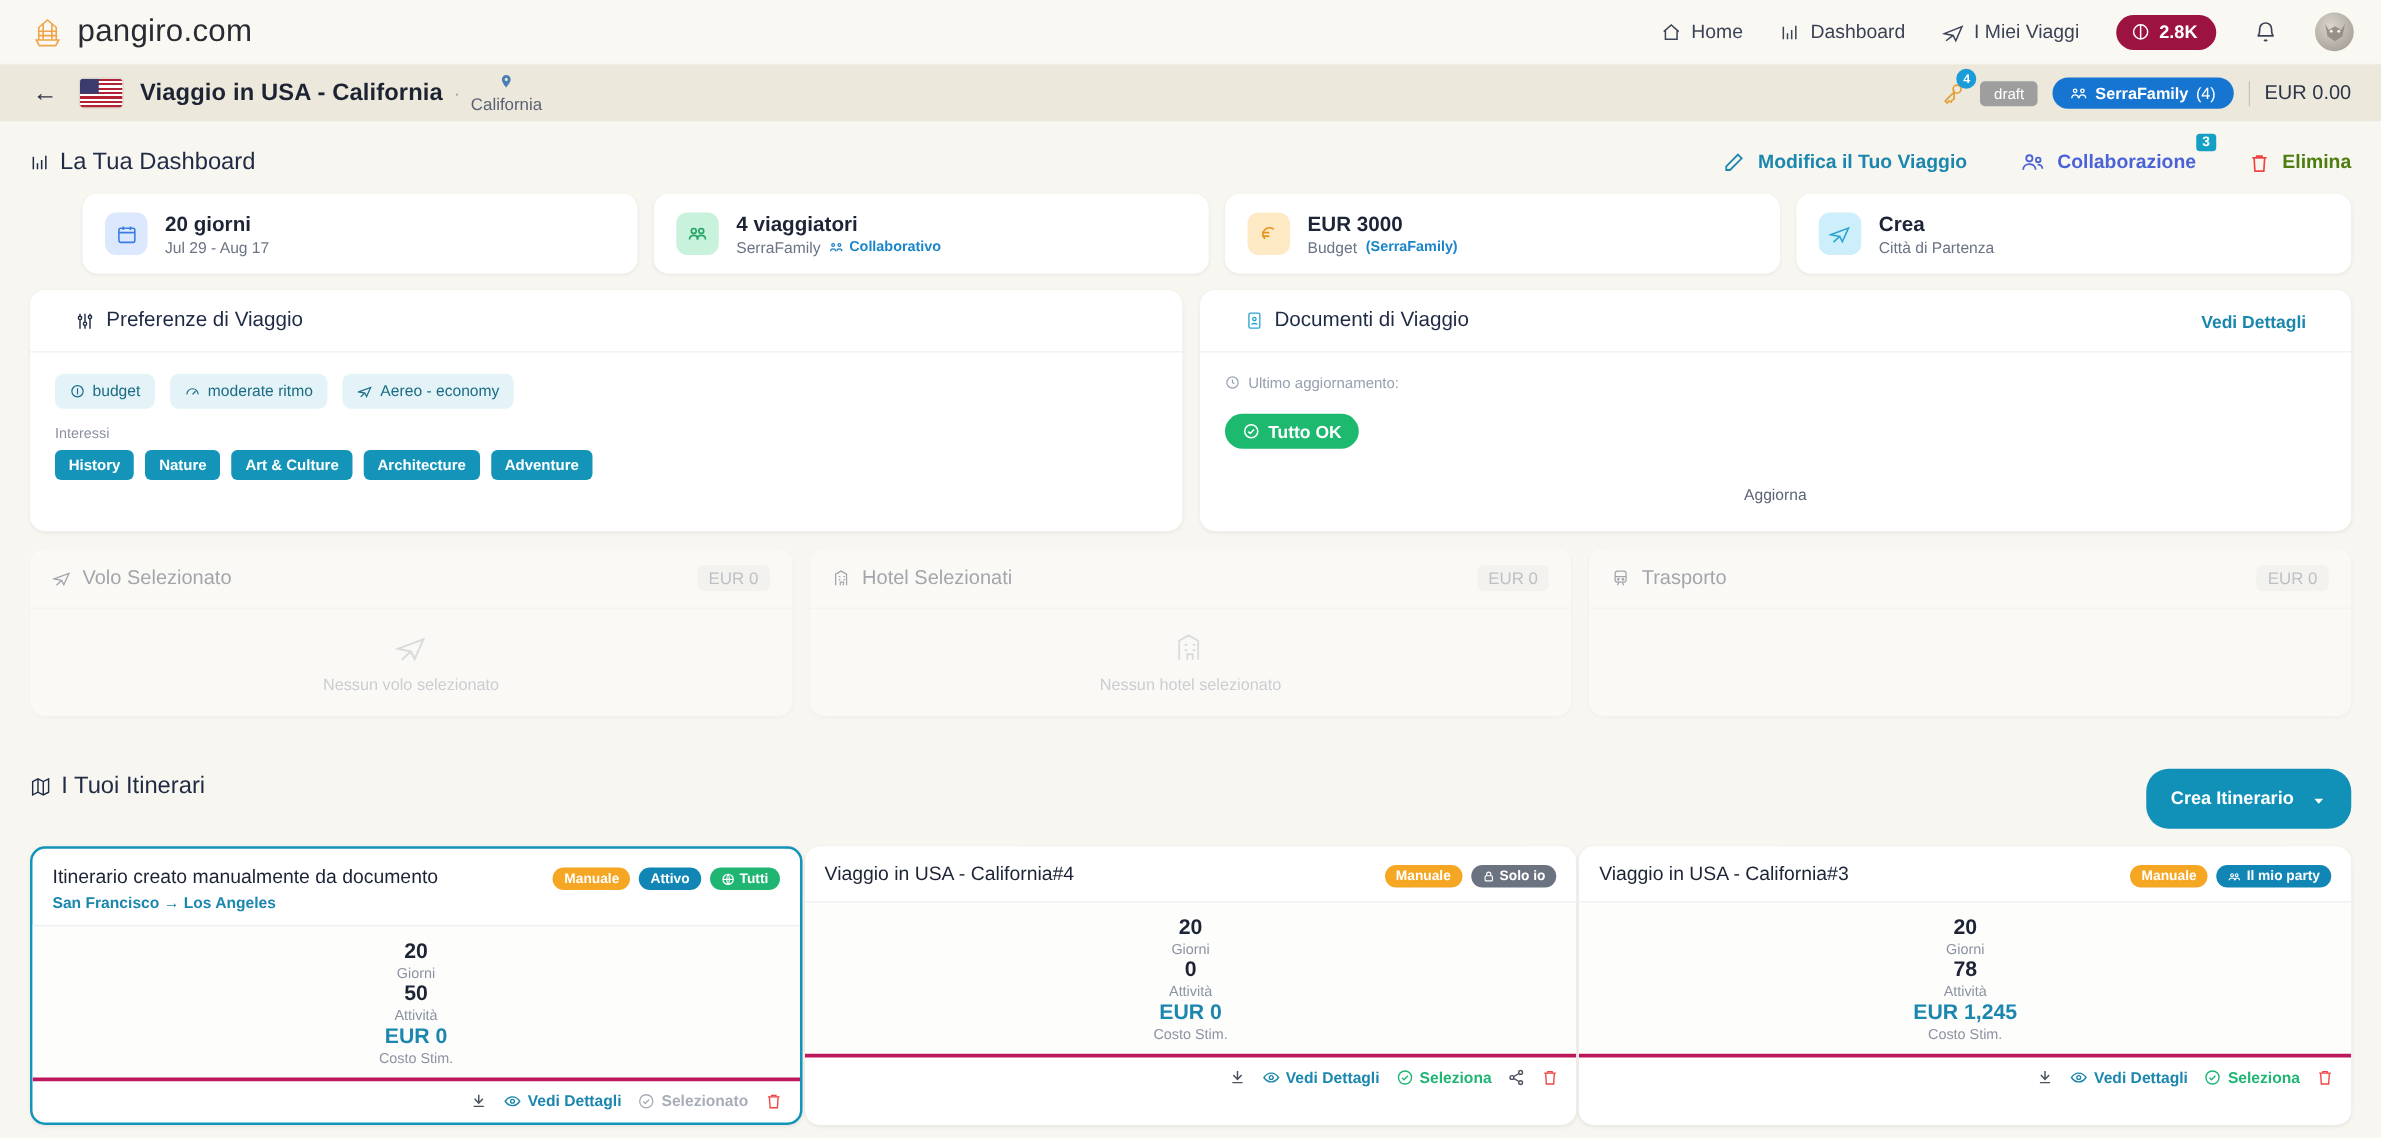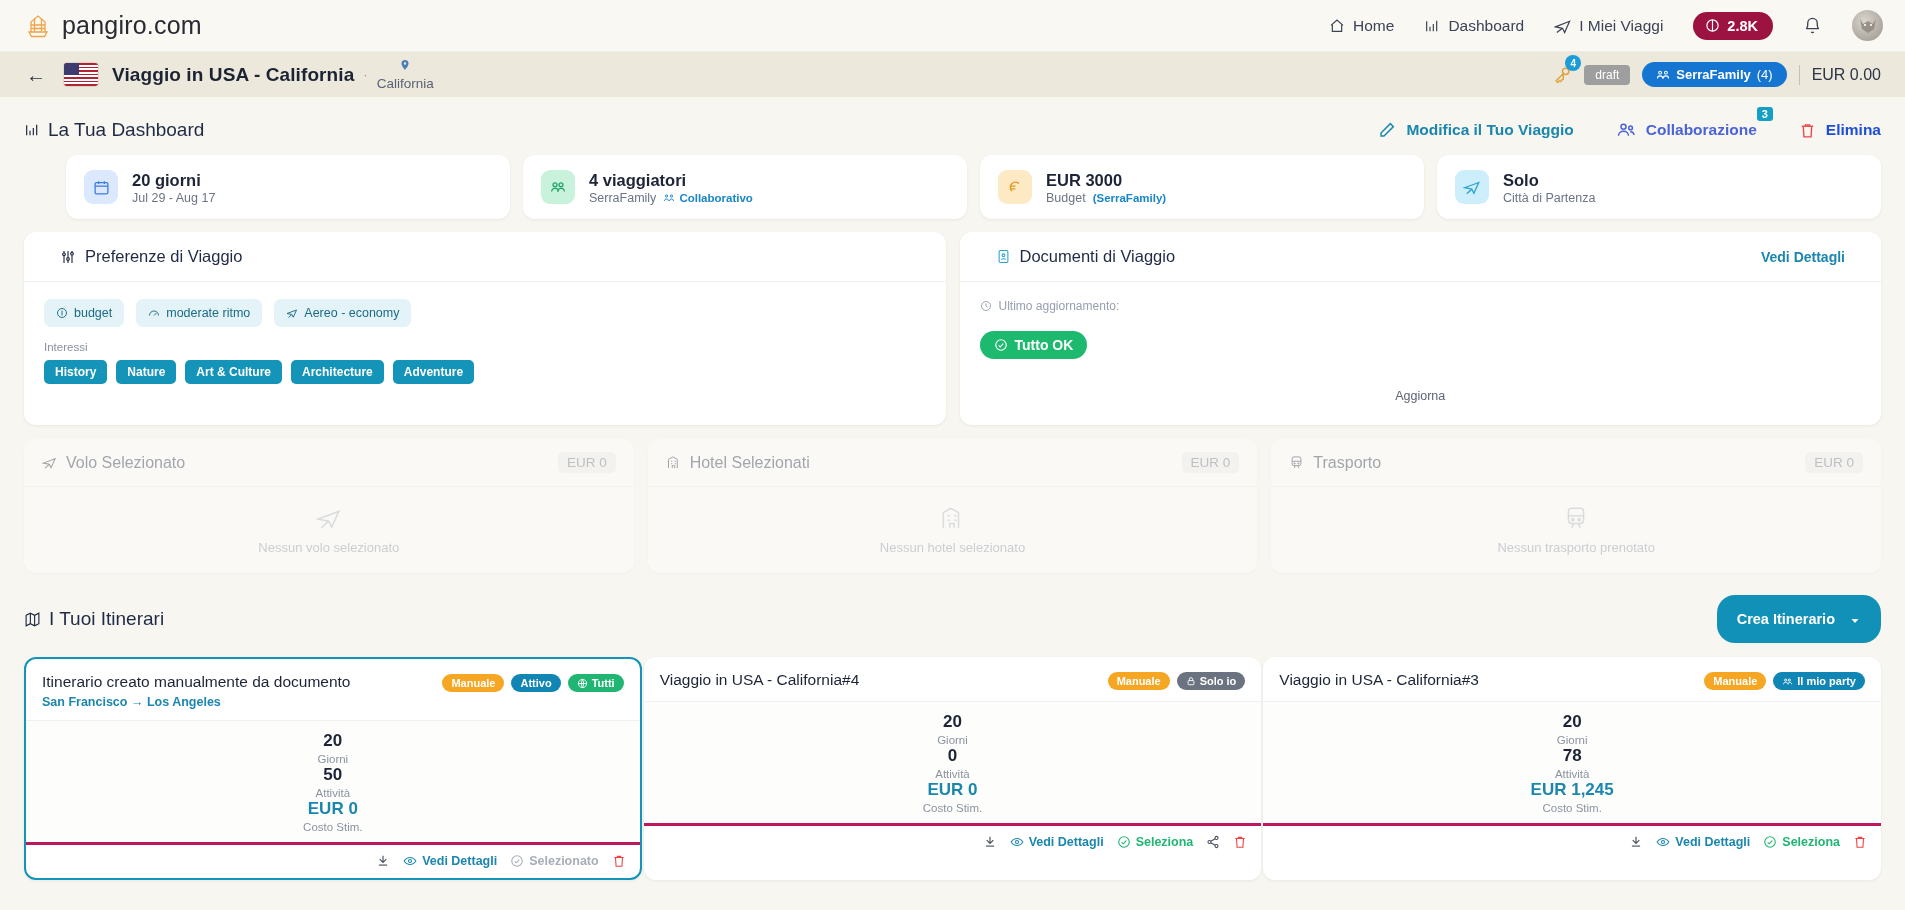--- a/index.html
+++ b/index.html
@@ -76,21 +76,21 @@
   .eur-total { font-size: 16px; color: #2c3447; }
 
   
   .main { padding: 0 24px; }
   .sec-head { display: flex; align-items: center; padding: 22px 0 14px; }
   .sec-title { display: flex; align-items: center; gap: 8px; font-size: 19px; color: #1f2a44; }
   .sec-actions { margin-left: auto; display: flex; align-items: center; gap: 42px; }
   .act { display: flex; align-items: center; gap: 10px; font-size: 15.5px; font-weight: bold; cursor: pointer; position: relative; }
   .act-edit { color: #1b86ae; }
   .act-collab { color: #4b63d8; }
-  .act-del { color: #1d4ed8; text-align: right; }
+  .act-del { color: #4d7c0f; text-align: right; }
   .collab-badge {
     position: absolute; top: -13px; right: -16px;
     background: #14a0c4; color: #fff; font-size: 11px; font-weight: bold;
     border-radius: 3px; padding: 1px 5px;
   }
 
   
   .stats { display: grid; grid-template-columns: repeat(4,1fr); gap: 13px; margin-left: 42px; }
   .stat {
     background: #fff; border-radius: 12px; padding: 14px 18px;
@@ -422,21 +422,21 @@
     </div>
 
     <div class="stat">
       <span class="stat-ico ico-cyan">
         <svg width="18" height="18" viewBox="0 0 24 24" fill="none" stroke="#2aa3cf" stroke-width="1.7">
           <path d="M2 13l19-7-6.5 14.5-2.8-5.6z"></path>
             <path d="M11.7 14.9L5 21"></path>
         </svg>
       </span>
       <div>
-        <div class="stat-big">Solo</div>
+        <div class="stat-big">Crea</div>
         <div class="stat-sub">
           <span>Città di Partenza</span>
         </div>
       </div>
     </div>
   </div>
 
   <div class="two-col">
     <div class="card">
       <div class="card-head">
@@ -589,47 +589,35 @@
                 <path d="M5 10h14"></path>
               <circle cx="9" cy="13.5" r="1"></circle>
                 <circle cx="15" cy="13.5" r="1"></circle>
                 <path d="M8 21l2-4M16 21l-2-4"></path>
             </svg>
           </span>
           <span>Trasporto</span>
         </h3>
         <span class="mcard-cost">EUR 0</span>
       </div>
-      <div class="mcard-body">
-        <span class="mcard-ico">
-          <svg width="26" height="26" viewBox="0 0 24 24" fill="none" stroke="#c9ccd2" stroke-width="1.4">
-            <rect x="5" y="3" width="14" height="14" rx="3"></rect>
-              <path d="M5 10h14"></path>
-            <circle cx="9" cy="13.5" r="1"></circle>
-              <circle cx="15" cy="13.5" r="1"></circle>
-              <path d="M8 21l2-4M16 21l-2-4"></path>
-          </svg>
-        </span>
-        <span class="mcard-txt">Nessun trasporto prenotato</span>
-      </div>
     </div>
   </div>
 
   <div class="sec-head">
     <div class="sec-title">
       <span>
         <svg width="17" height="17" viewBox="0 0 24 24" fill="none" stroke="#1f2a44" stroke-width="1.6">
           <path d="M3 6l6-3 6 3 6-3v15l-6 3-6-3-6 3z"></path>
             <path d="M9 3v15M15 6v15"></path>
         </svg>
       </span>
       <span>I Tuoi Itinerari</span>
     </div>
     <div class="sec-actions">
-      <button style="background:#1191b8;color:#fff;border:none;border-radius:18px;padding:16px 20px;font-size:14.5px;font-weight:bold;display:flex;align-items:flex-end;gap:14px;cursor:pointer;font-family:'Liberation Sans',sans-serif;">
+      <button style="background:#1191b8;color:#fff;border:none;border-radius:18px;padding:16px 20px;font-size:14.5px;font-weight:bold;display:flex;align-items:flex-end;gap:14px;cursor:pointer;font-family:'Liberation Sans',sans-serif;margin-top:20px;">
         <span>Crea Itinerario</span>
         <span>
           <svg width="12" height="12" viewBox="0 0 24 24" fill="#fff">
               <path d="M5 8l7 8 7-8z"></path>
             </svg>
         </span>
       </button>
     </div>
   </div>
 

